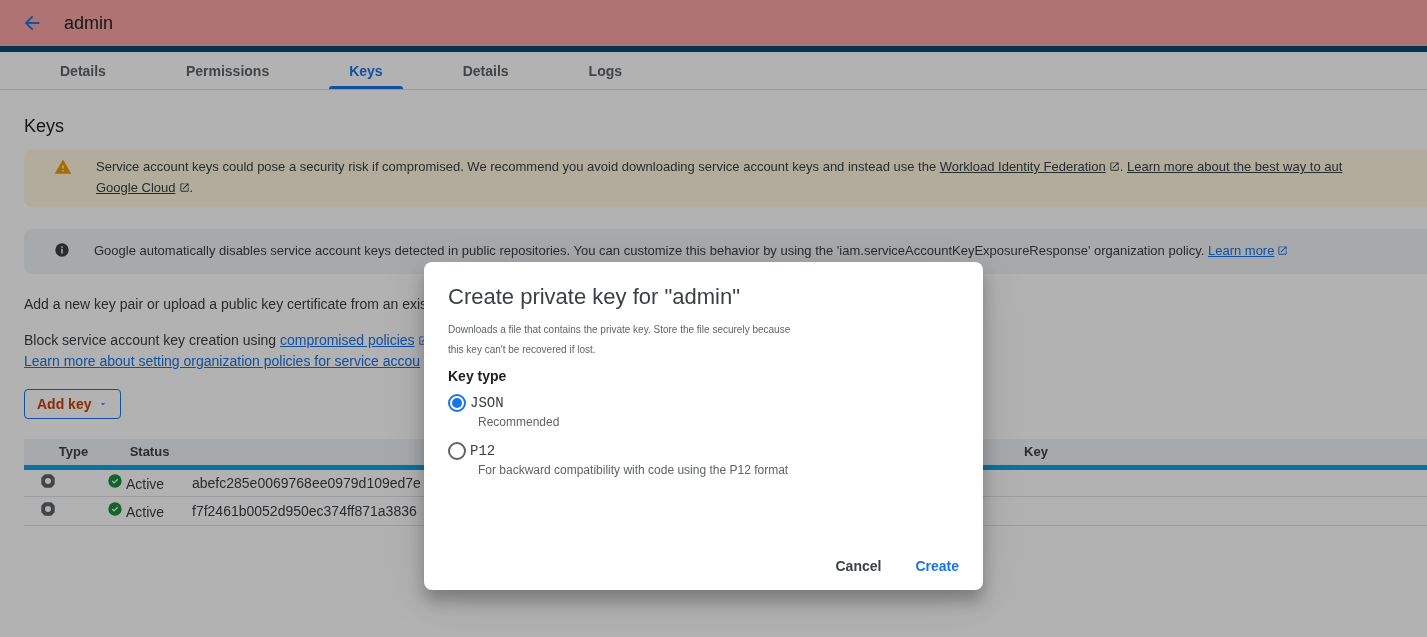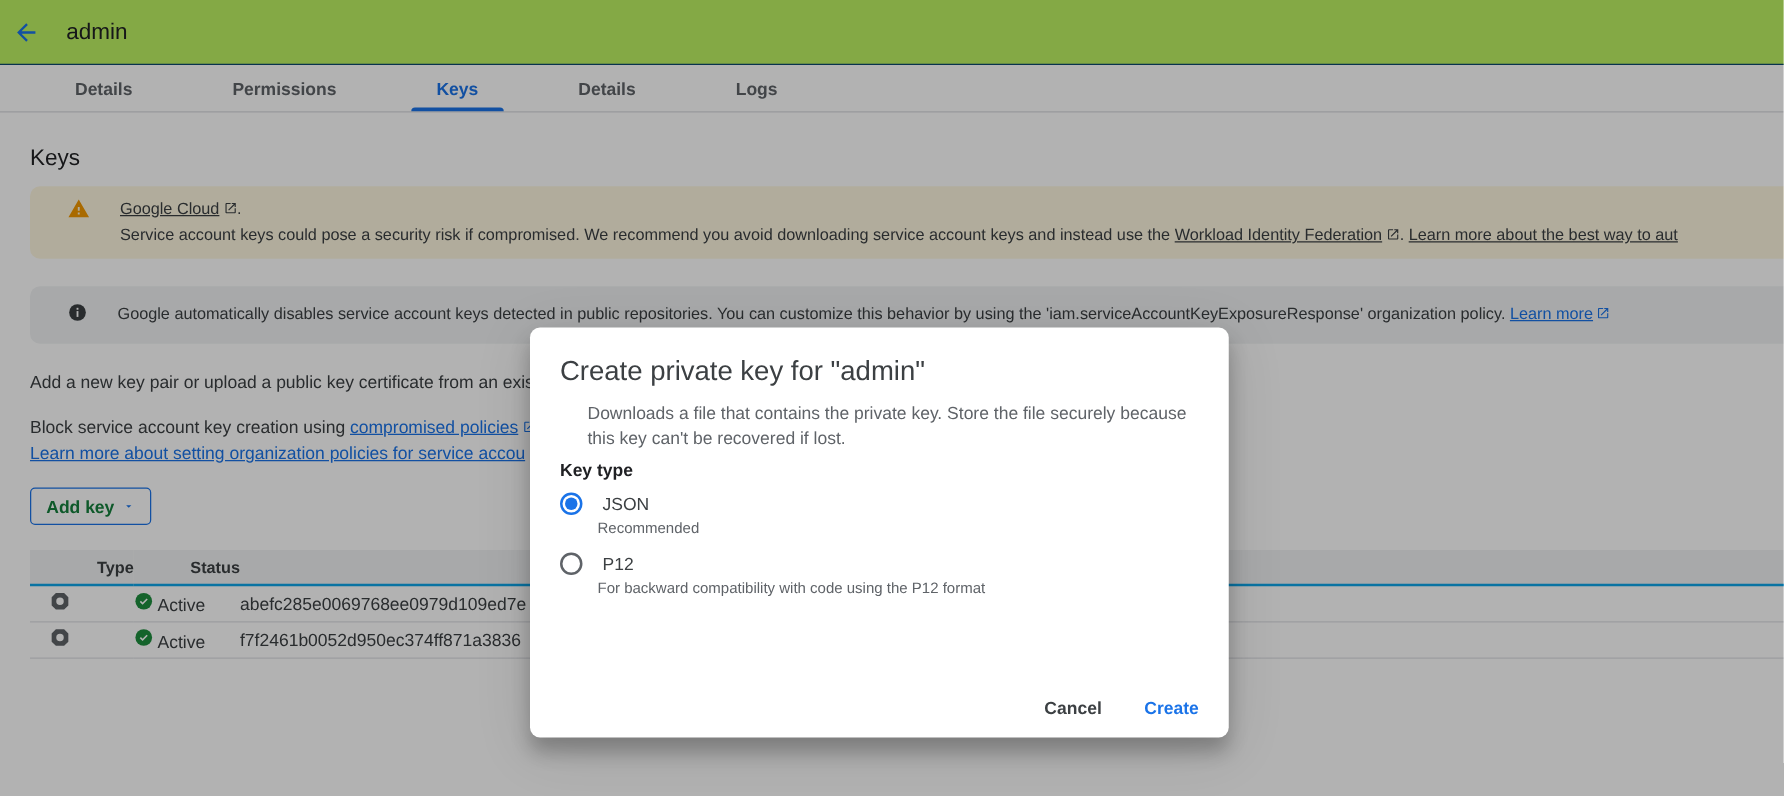--- a/index.html
+++ b/index.html
@@ -1,21 +1,21 @@
 <!DOCTYPE html>
 <html><head>
 <meta charset="utf-8">
 <style>
   * { margin:0; padding:0; box-sizing:border-box; }
   html,body { width:1427px; height:637px; overflow:hidden; background:#fff;
               font-family:"Liberation Sans", sans-serif; position:relative; }
 
   
-  .header { height:52px; display:flex; align-items:center; padding-left:9px;
-            border-bottom:1px solid #0c4a6e; background:#bef264; }
+  .header { height:52px; display:flex; align-items:center; padding-left:20px;
+            border-bottom:6px solid #0c4a6e; background:#fca5a5; }
   .back-btn { width:24px; height:24px; display:flex; align-items:center; justify-content:center; cursor:pointer; }
   .header-title { margin-left:20px; font-size:18px; color:#202124; }
 
   
   .tabbar { height:38px; display:flex; border-bottom:1px solid #dadce0; background:#fff; }
   .tab { padding:0 20px; font-size:14px; font-weight:600; color:#5f6368;
          line-height:38px; position:relative; cursor:pointer; white-space:nowrap;margin-left:40px; }
   .tab.active { color:#1a73e8; }
   .tab.active::after { content:""; position:absolute; left:0; right:0; bottom:0;
                        height:3px; background:#1a73e8; border-radius:3px 3px 0 0; }
@@ -31,42 +31,42 @@
   .banner.info    { background:#f1f3f4; margin-top:22px; padding:12px 16px 12px 30px; }
   .dark-link { color:#3c4043; text-decoration:underline; cursor:pointer; }
   .blue-link { color:#1a73e8; text-decoration:underline; cursor:pointer; }
   .ext { display:inline-block; vertical-align:-1px; margin-left:3px; }
 
   .intro { margin-top:20px; font-size:14px; line-height:20px; color:#3c4043; white-space:nowrap; }
   .block { margin-top:16px; font-size:14px; line-height:20px; color:#3c4043; white-space:nowrap; }
 
   .addkey { margin-top:18px; display:inline-flex; align-items:center; height:30px;
             padding:0 12px; border:1px solid #1a73e8; border-radius:4px; background:#fff;
-            color:#15803d; font-size:14px; font-weight:600; cursor:pointer; }
+            color:#c2410c; font-size:14px; font-weight:600; cursor:pointer; }
   .addkey .caret { margin-left:7px; display:flex; }
 
   
   table.keys { margin-top:20px; width:1856px; border-collapse:collapse; table-layout:fixed; }
   table.keys col.c1 { width:83px; } table.keys col.c2 { width:85px; }
-  table.keys th { background:#f1f3f4; height:28px; text-align:right; font-size:13px;
-                  font-weight:600; color:#3c4043; border-bottom:2px solid #0ea5e9; }
+  table.keys th { background:#f1f3f4; height:28px; text-align:center; font-size:13px;
+                  font-weight:600; color:#3c4043; border-bottom:5px solid #0ea5e9; }
   table.keys td { height:29px; font-size:14px; color:#3c4043; border-bottom:1px solid #dfe1e5; }
   table.keys th:first-child, table.keys td:first-child { padding-left:16px; }
   .status-cell { display:flex; align-items:flex-end; gap:3px; }
   .key-text { white-space:nowrap; overflow:hidden; }
 
   
   .scrim { position:absolute; inset:0; background:rgba(0,0,0,0.30); z-index:10; }
   .modal { position:absolute; left:424px; top:262px; width:559px; height:328px;
            background:#fff; border-radius:8px; z-index:20; padding:22px 24px 16px;
            box-shadow:0 11px 15px rgba(0,0,0,.24), 0 9px 46px rgba(0,0,0,.12); }
   .modal-title { font-size:22px; line-height:26px; font-weight:400; color:#3c4043; }
-  .modal-body { margin-top:10px; font-size:14px; line-height:20px; color:#5f6368;margin-left:22px; }
+  .modal-body { margin-top:10px; font-size:10px; line-height:20px; color:#5f6368; }
   .keytype { margin-top:8px; font-size:14px; font-weight:600; color:#202124; }
-  .option-row { margin-top:10px; display:flex; align-items:center; gap:16px; cursor:pointer; }
+  .option-row { margin-top:10px; display:flex; align-items:center; gap:4px; cursor:pointer;font-family:Liberation Mono, monospace; }
   .option-row.second { margin-top:12px; }
   .radio { width:18px; height:18px; border-radius:50%; border:2px solid #5f6368; position:relative; flex:0 0 auto; }
   .radio.selected { border-color:#1a73e8; }
   .radio.selected::after { content:""; position:absolute; inset:2px; border-radius:50%; background:#1a73e8; }
   .option-label { font-size:14px; color:#3c4043; }
   .option-sub { margin-left:30px; margin-top:3px; font-size:12px; line-height:15px; color:#5f6368; }
   .modal-footer { position:absolute; right:24px; bottom:16px; display:flex; gap:34px; }
   .btn-text { font-size:14px; font-weight:600; cursor:pointer; background:none; border:none;text-align:right; }
   .btn-cancel { color:#3c4043; }
   .btn-create { color:#1a73e8; }
@@ -94,26 +94,26 @@
 <div class="content">
   <div class="page-heading">Keys</div>
 
   <div class="banner warning">
     <span class="b-icon">
       <svg width="18" height="18" viewBox="0 0 24 24" fill="#f29900">
           <path fill-rule="evenodd" d="M1 21h22L12 2 1 21zm12-3h-2v-2h2v2zm0-4h-2v-4h2v4z"></path>
         </svg>
     </span>
     <div class="banner-text">
+      <div><span>Service account keys could pose a security risk if compromised. We recommend you avoid downloading service account keys and instead use the </span><span class="dark-link"><span>Workload Identity Federation</span><span class="ext"><svg width="11" height="11" viewBox="0 0 24 24" fill="#3c4043">
+                <path d="M19 19H5V5h7V3H5c-1.11 0-2 .9-2 2v14c0 1.1.89 2 2 2h14c1.1 0 2-.9 2-2v-7h-2v7zM14 3v2h3.59l-9.83 9.83 1.41 1.41L19 6.41V10h2V3h-7z"></path>
+              </svg></span></span><span>. </span><span class="dark-link">Learn more about the best way to aut</span></div>
       <div><span class="dark-link"><span>Google Cloud</span><span class="ext"><svg width="11" height="11" viewBox="0 0 24 24" fill="#3c4043">
                 <path d="M19 19H5V5h7V3H5c-1.11 0-2 .9-2 2v14c0 1.1.89 2 2 2h14c1.1 0 2-.9 2-2v-7h-2v7zM14 3v2h3.59l-9.83 9.83 1.41 1.41L19 6.41V10h2V3h-7z"></path>
               </svg></span></span><span>.</span></div>
-      <div><span>Service account keys could pose a security risk if compromised. We recommend you avoid downloading service account keys and instead use the </span><span class="dark-link"><span>Workload Identity Federation</span><span class="ext"><svg width="11" height="11" viewBox="0 0 24 24" fill="#3c4043">
-                <path d="M19 19H5V5h7V3H5c-1.11 0-2 .9-2 2v14c0 1.1.89 2 2 2h14c1.1 0 2-.9 2-2v-7h-2v7zM14 3v2h3.59l-9.83 9.83 1.41 1.41L19 6.41V10h2V3h-7z"></path>
-              </svg></span></span><span>. </span><span class="dark-link">Learn more about the best way to aut</span></div>
     </div>
   </div>
 
   <div class="banner info">
     <span class="b-icon">
       <svg width="16" height="16" viewBox="0 0 24 24">
           <circle cx="12" cy="12" r="10" fill="#3c4043"></circle>
           <rect x="10.9" y="10.3" width="2.2" height="7" fill="#fff"></rect>
           <rect x="10.9" y="6.4" width="2.2" height="2.3" fill="#fff"></rect>
         </svg>

